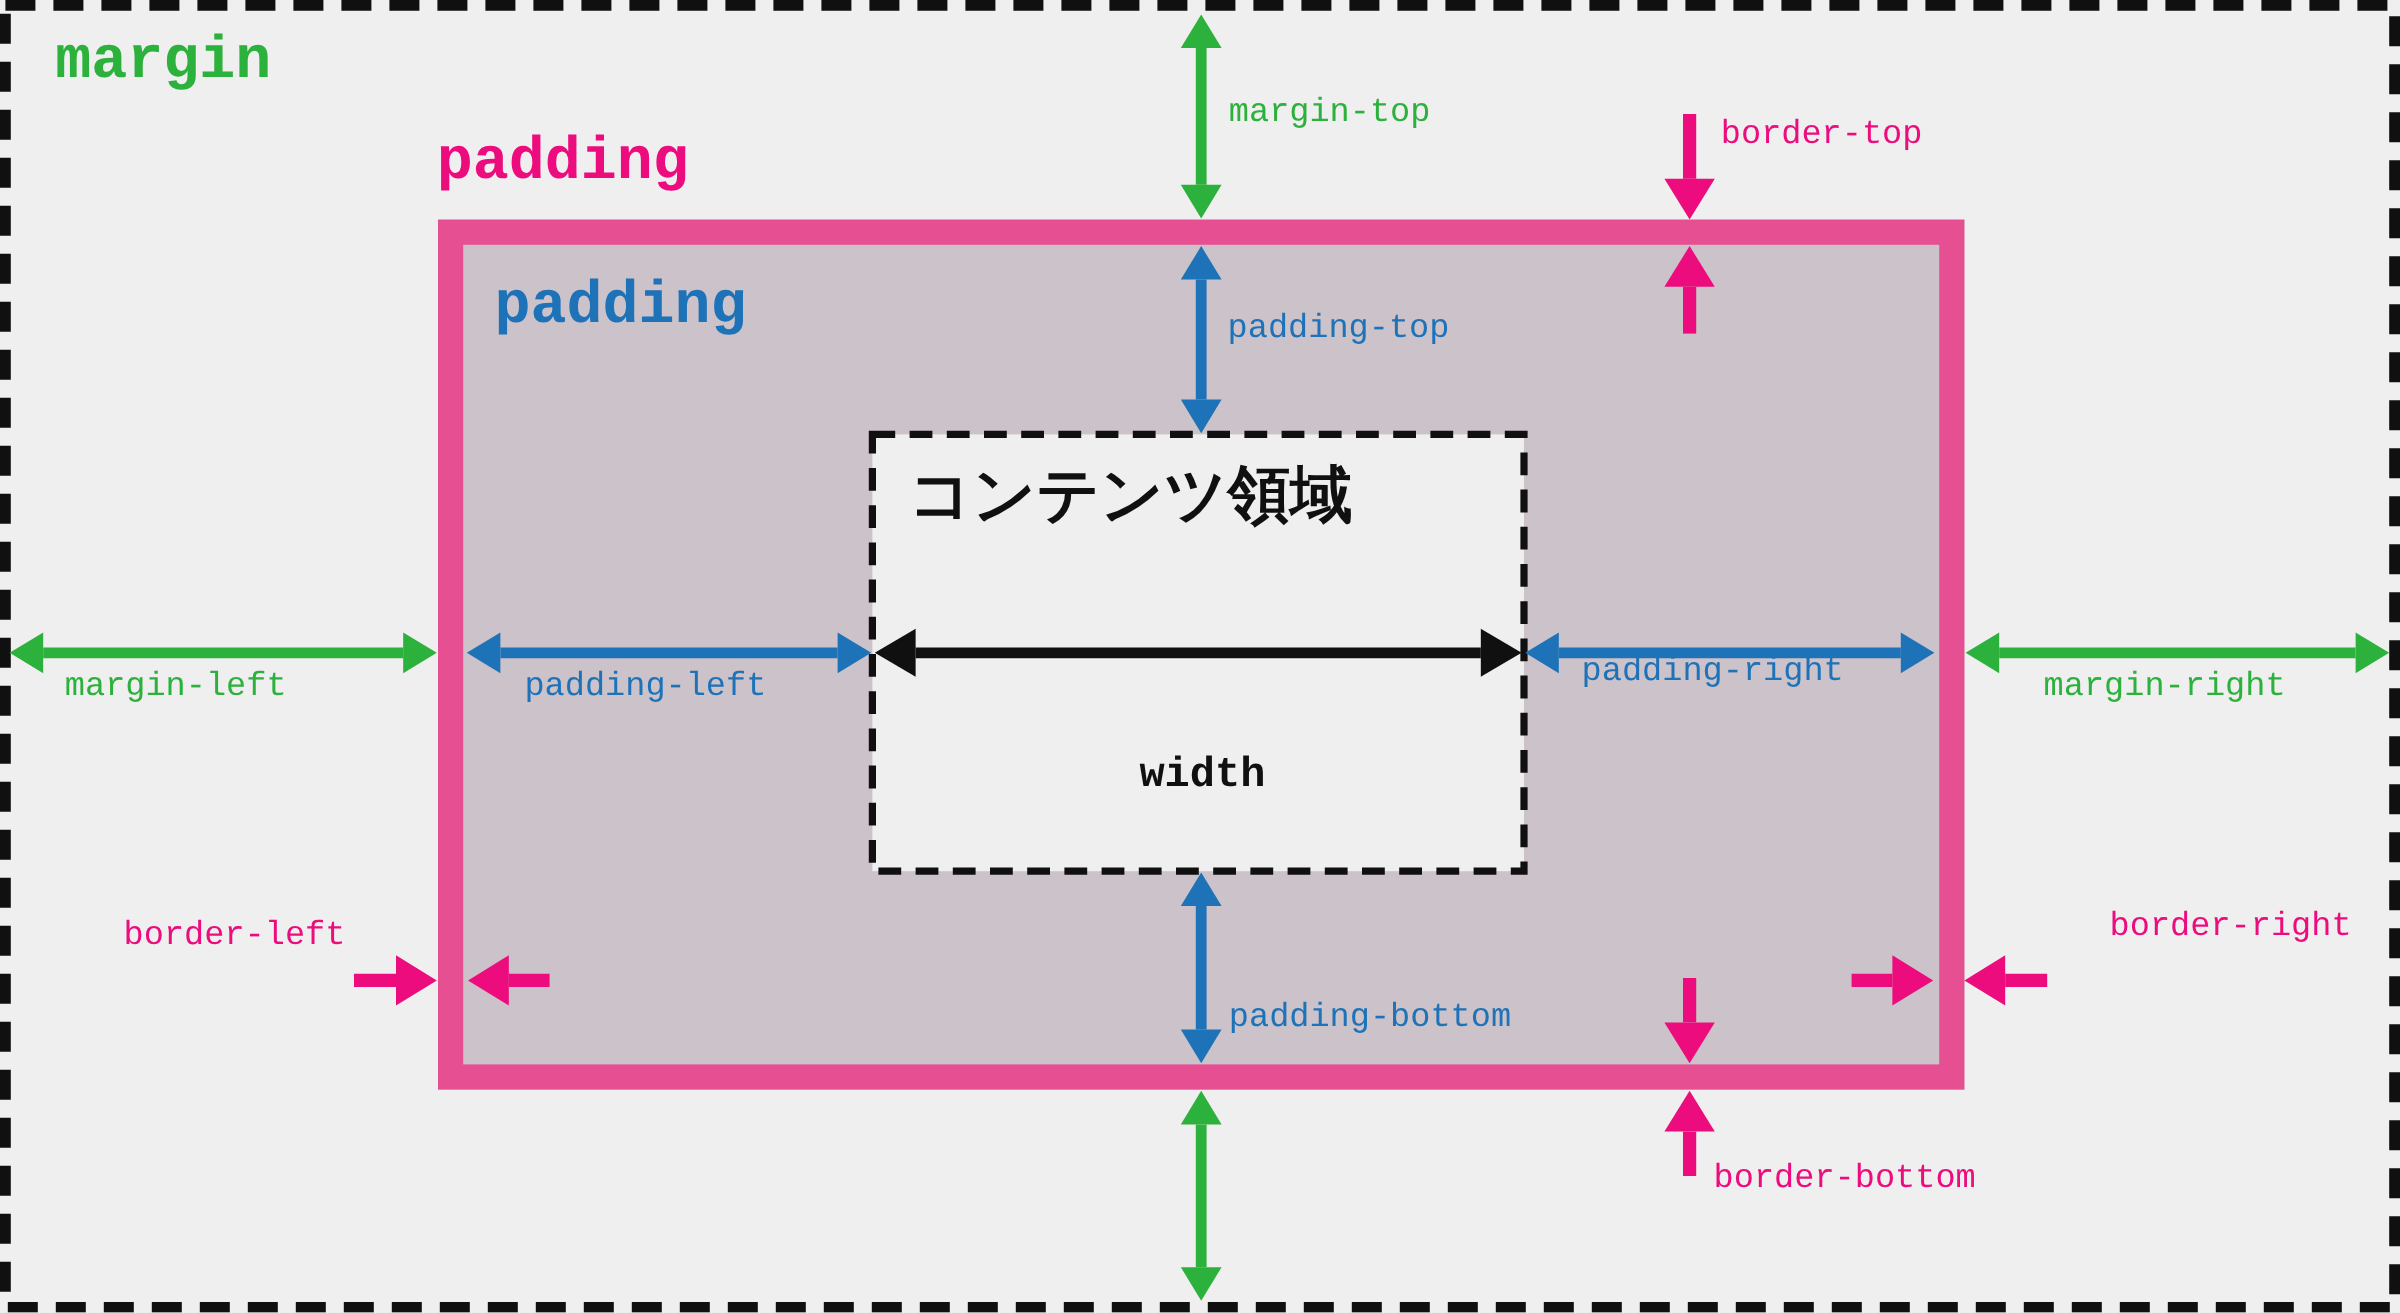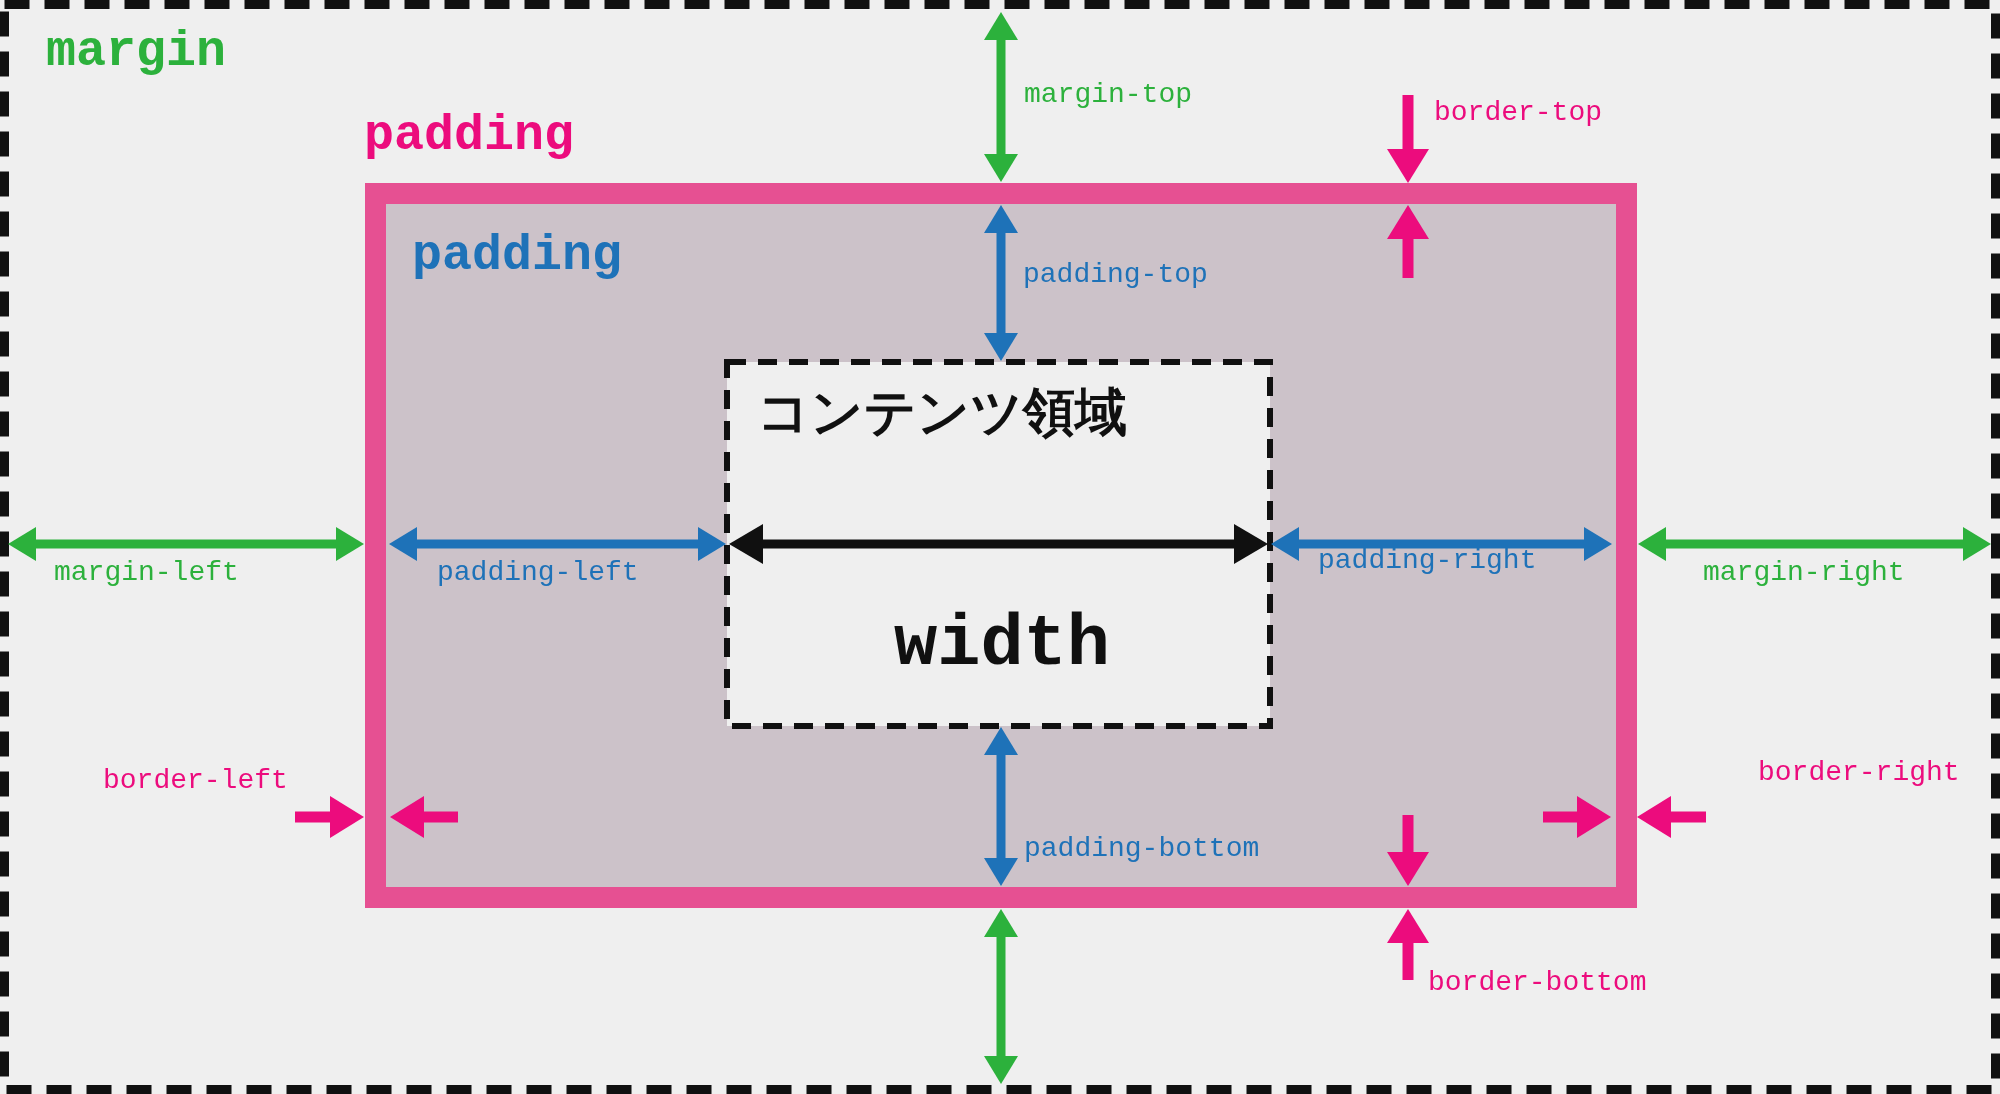--- a/index.html
+++ b/index.html
@@ -31,21 +31,21 @@
   .arr-pink line{stroke:var(--border-pink,#ec0c7d);}
   .arr-pink polygon{fill:var(--border-pink,#ec0c7d);}
   .arr-black line{stroke:var(--content-black,#101010);}
   .arr-black polygon{fill:var(--content-black,#101010);}
   .dash-rect{fill:none;stroke:var(--content-black,#101010);}
 
   .lbl{position:absolute;white-space:nowrap;line-height:1.05;}
   .lbl.big{font-size:50px;font-weight:600;}
   .lbl.small{font-size:28px;font-weight:400;}
   .lbl.content-title{font-size:52px;font-weight:700;color:var(--content-black,#101010);}
-  .lbl.width-title{font-size:72px;font-weight:700;color:var(--content-black,#101010);transform:translateX(-50%);}
+  .lbl.width-title{font-size:35px;font-weight:700;color:var(--content-black,#101010);transform:translateX(-50%);margin-top:20px;}
   .lbl.green{color:var(--margin-green,#2cb13c);}
   .lbl.blue{color:var(--padding-blue,#1e72b8);}
   .lbl.pink{color:var(--border-pink,#ec0c7d);}
 </style>
 </head>
 <body>
 
 <div class="stage">
 
   <div class="border-box"></div>

